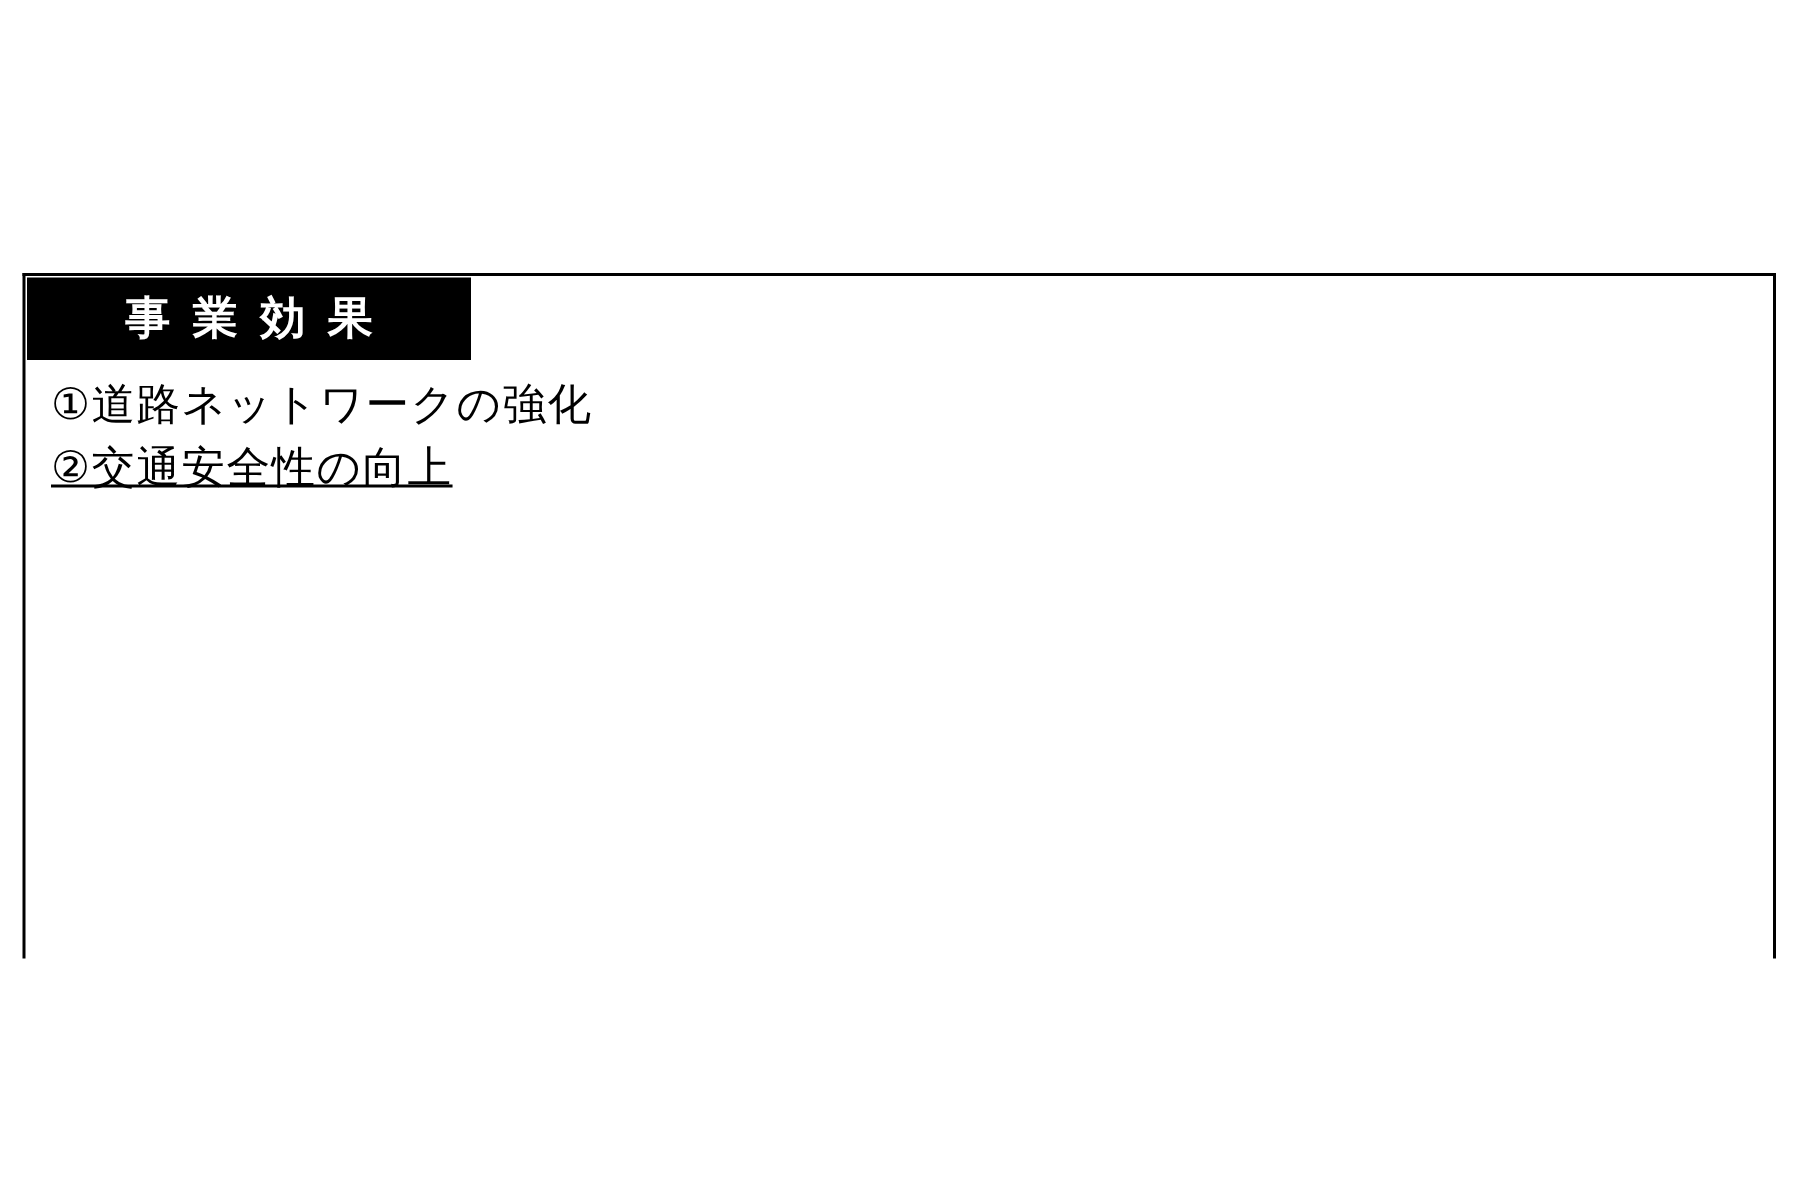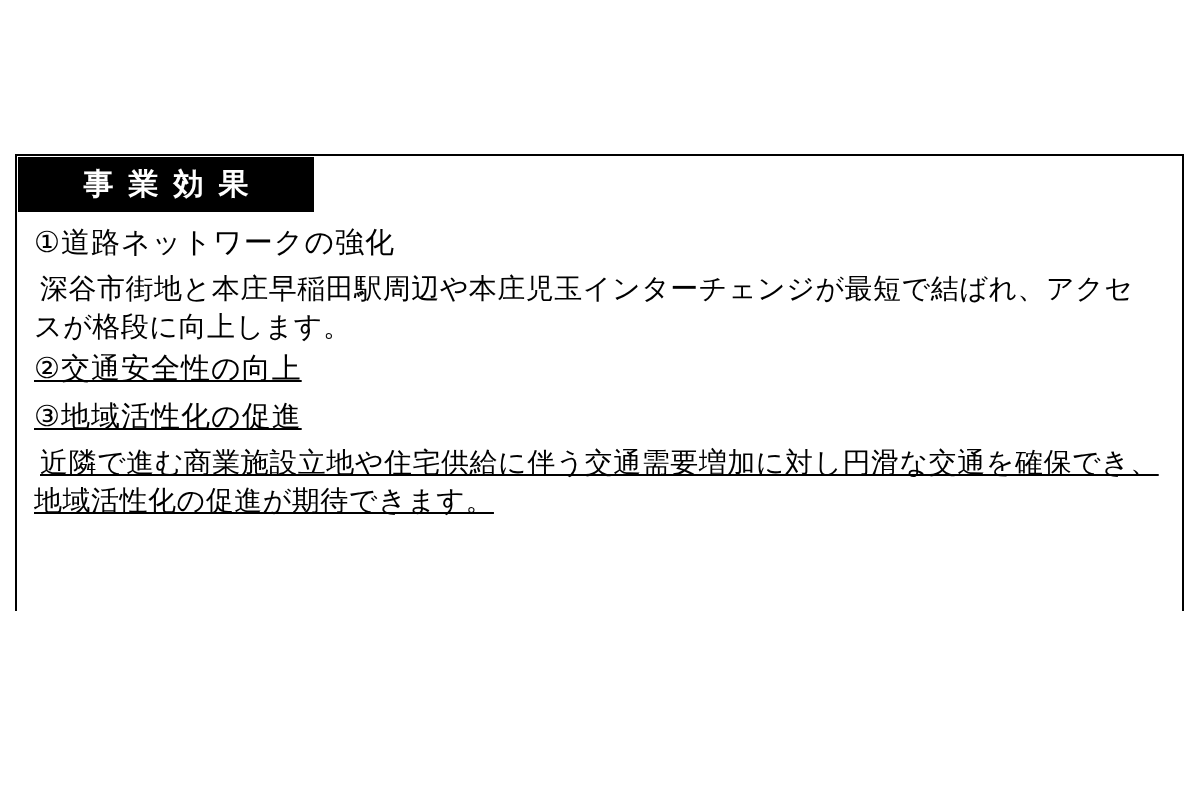--- a/index.html
+++ b/index.html
@@ -13,21 +13,21 @@
     position: relative;
     width: 1200px;
     height: 800px;
     background: #ffffff;
     overflow: hidden;
   }
   
   .frame {
     position: absolute;
     left: 15px;
-    top: 154px;
+    top: 182px;
     width: 1169px;
     height: 457px;
     border: 2px solid #000000;
     border-bottom: none;
     box-sizing: border-box;
     background: #ffffff;
   }
   .header-box {
     position: absolute;
     left: 1px;
@@ -79,35 +79,24 @@
   <div class="frame">
 
     <div class="header-box">
       <span class="header-title">事業効果</span>
     </div>
 
     <div class="content">
 
       <div class="section">
         <div class="section-heading">①道路ネットワークの強化</div>
-        <div class="section-body">
-          <div class="body-line ind-sm">深谷市街地と本庄早稲田駅周辺や本庄児玉インターチェンジが最短で結ばれ、アクセ</div>
-          <div class="body-line">スが格段に向上します。</div>
-        </div>
       </div>
 
       <div class="section">
         <div class="section-heading">②交通安全性の向上</div>
         <div class="section-body">
         </div>
       </div>
 
-      <div class="section">
-        <div class="section-heading">③地域活性化の促進</div>
-        <div class="section-body">
-          <div class="body-line ind-sm">近隣で進む商業施設立地や住宅供給に伴う交通需要増加に対し円滑な交通を確保でき、</div>
-          <div class="body-line">地域活性化の促進が期待できます。</div>
-        </div>
-      </div>
 
     </div>
   </div>
 </div>
 
 </body></html>

